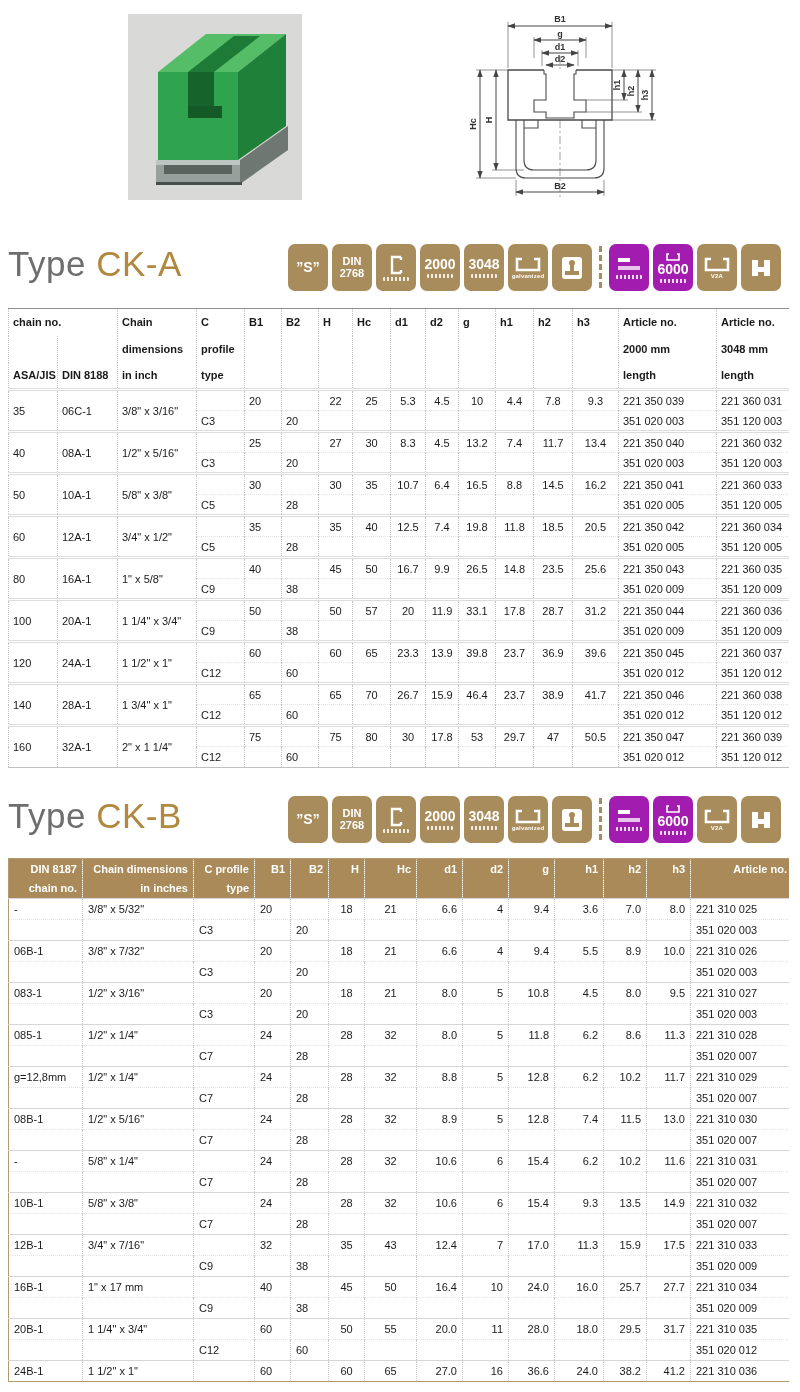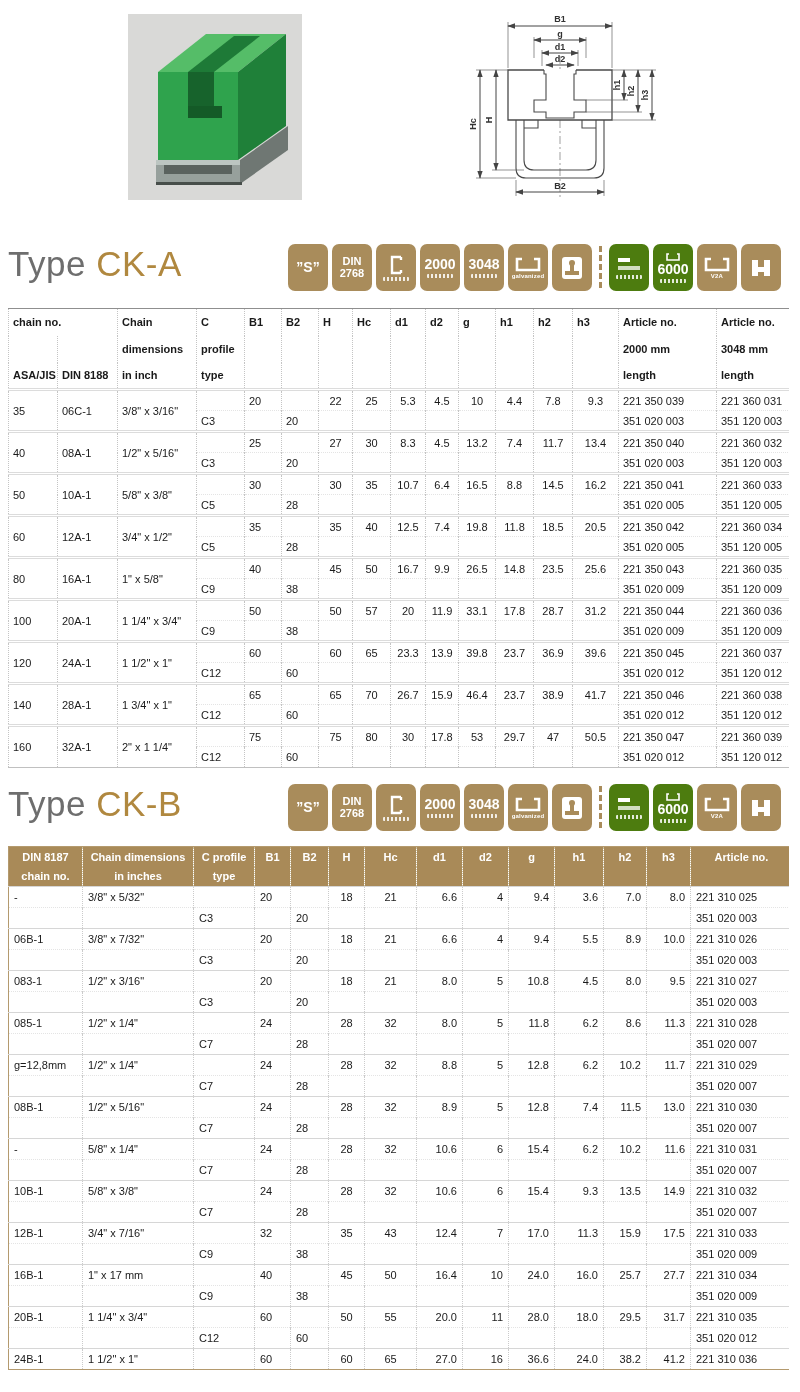--- a/index.html
+++ b/index.html
@@ -7,27 +7,27 @@
   .page{position:relative;width:789px;height:1392px;background:#fff;overflow:hidden}
 
   
   .figures{position:relative;height:212px}
   .photo{position:absolute;left:128px;top:14px}
   .tdraw{position:absolute;left:450px;top:0}
 
   
   .sechead{display:flex;justify-content:space-between;padding:0 8px;height:54px}
   .sechead.a{margin-top:32px}
-  .sechead.b{margin-top:16px}
+  .sechead.b{margin-top:28px}
   .title{font-size:35px;font-weight:400;color:#6e6e6e;letter-spacing:.5px;white-space:nowrap}
   .title .accent{color:#b0883f}
   .badges{display:flex;align-items:flex-start;gap:4px}
   .badge{width:40px;height:47px;border-radius:7px;background:#a98c5b;color:#fff;
          display:flex;flex-direction:column;align-items:center;justify-content:center;gap:1px;flex:0 0 auto}
-  .badge.muted{background:#4d7c0f}
+  .badge.muted{background:#a21caf}
   .blabel{font-weight:bold;font-size:14px;line-height:15px}
   .bline{font-weight:bold;font-size:11px;line-height:11px}
   .bsub{font-size:6px;font-weight:bold;letter-spacing:.2px}
   .microbar{width:26px;height:4px;margin-top:1px;border-radius:1px;
             background:repeating-linear-gradient(90deg,rgba(255,255,255,.85) 0 2px,rgba(255,255,255,0) 2px 4px)}
   .bdiv{width:0;border-left:3px dashed #a98c5b;height:42px;margin:2px 3px 0;flex:0 0 auto}
   .bicon{display:flex;align-items:center;justify-content:center}
 
   
   table{border-collapse:collapse;table-layout:fixed;width:784px;margin:8px 8px 12px;font-size:11px}
@@ -41,21 +41,21 @@
   #tableA{border-top:1px solid #8f8f8f;border-bottom:1px solid #c0c0c0;margin-top:10px}
   #tableA th,#tableA td{border-left:1px dotted #c4c4c4;height:21px;padding:0 4px}
   #tableA th:last-child,#tableA td:last-child{border-right:1px dotted #c4c4c4}
   #tableA thead th{font-weight:bold;text-align:left;height:27px;vertical-align:middle}
   #tableA tbody tr.rs td{border-top:3px double #dcdcdc}
   #tableA tbody tr.sub td{border-top:1px dotted #e4e4e4}
   #tableA tbody td{vertical-align:middle}
 
   
   #tableB{border:1px solid #b49a6e}
-  #tableB thead th{background:#a98a58;color:#fff;font-weight:bold;text-align:center;
+  #tableB thead th{background:#a98a58;color:#fff;font-weight:bold;text-align:right;
                    height:20px;padding:0 5px;border-left:1px dotted #cabf9f}
   #tableB tbody td{border-left:1px dotted #cbcbcb;height:21px;padding:0 5px}
   #tableB tbody tr.rs td{border-top:1px solid #d6d6d6}
   #tableB tbody tr.sub td{border-top:1px dotted #e4e4e4}
 
   
   .dim{stroke:#444;stroke-width:1;fill:none}
   .ext{stroke:#666;stroke-width:.7;fill:none}
   .geo{stroke:#4a4a4a;stroke-width:1.3;fill:#fff}
   .geo2{stroke:#4a4a4a;stroke-width:1.1;fill:none}

